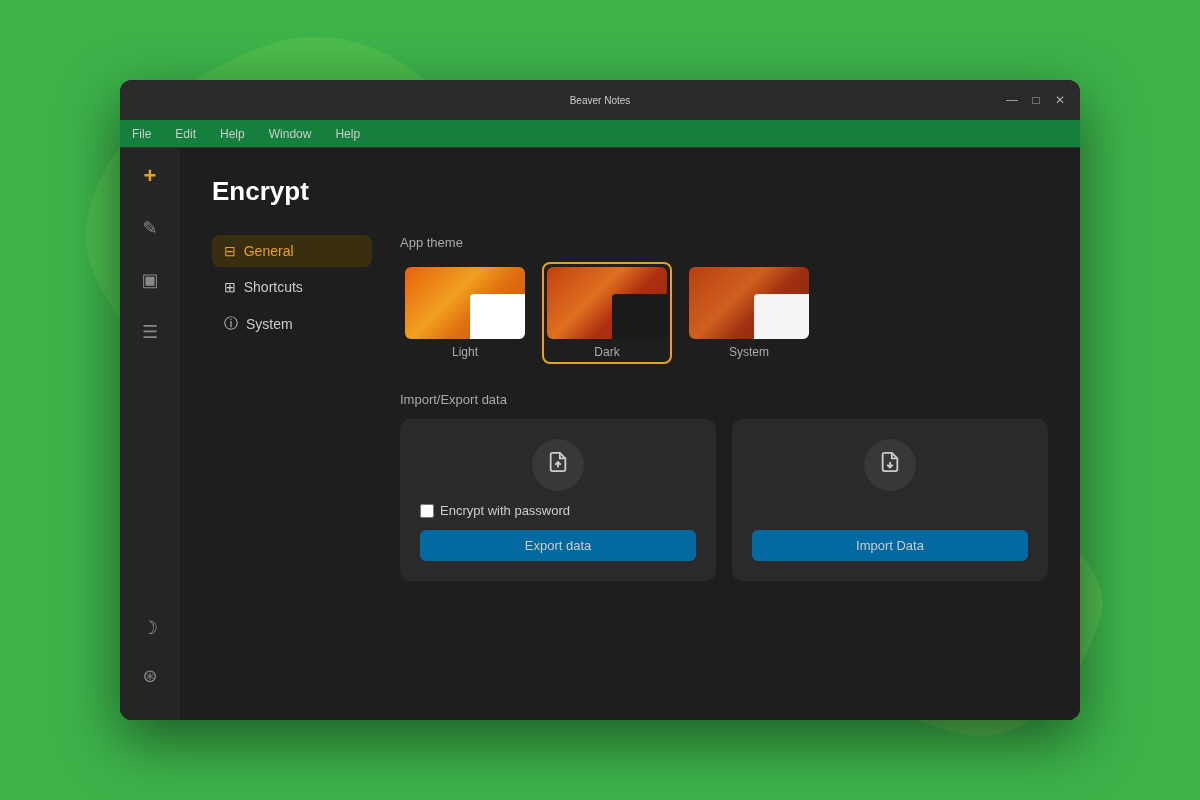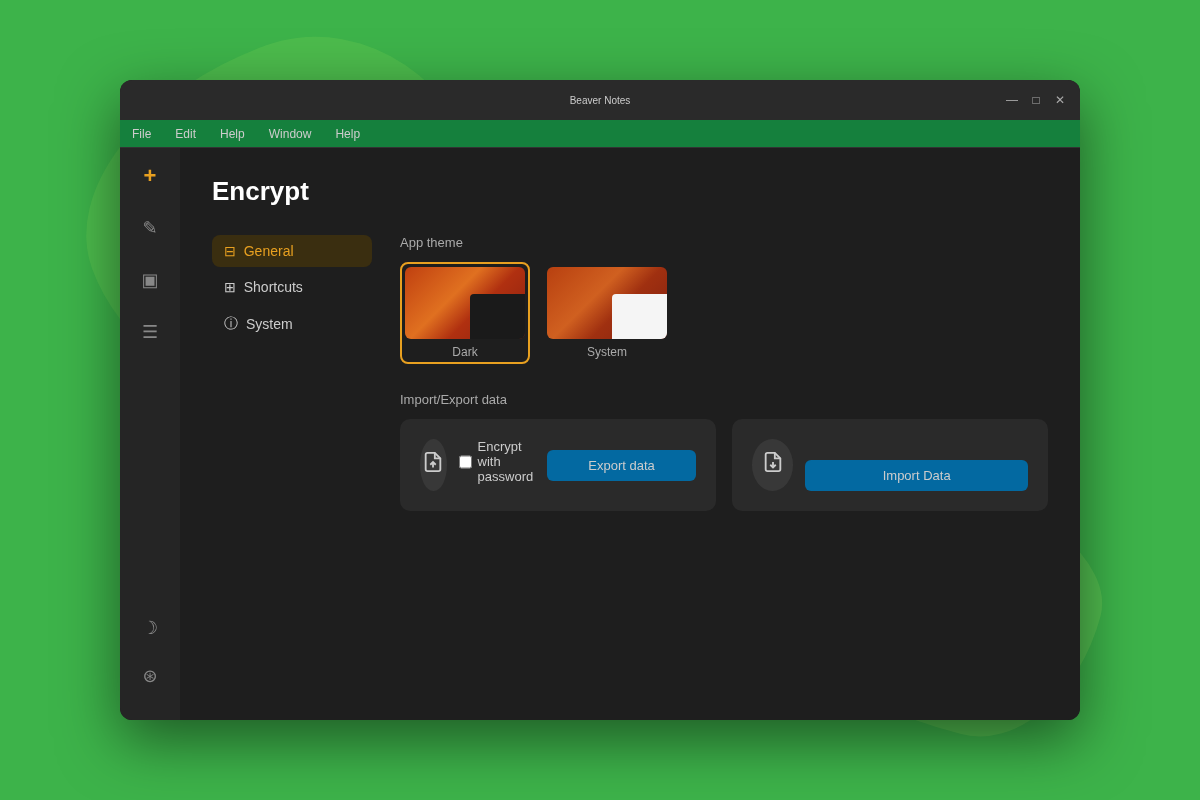--- a/index.html
+++ b/index.html
@@ -334,21 +334,21 @@
       display: flex;
       gap: 16px;
     }
 
     .ie-card {
       flex: 1;
       background: #2a2a2a;
       border-radius: 10px;
       padding: 20px;
       display: flex;
-      flex-direction: row;
+      flex-direction: column;
       align-items: center;
       gap: 12px;
     }
 
     .ie-icon-circle {
       width: 52px;
       height: 52px;
       background: #383838;
       border-radius: 50%;
       display: flex;
@@ -455,20 +455,24 @@
             <span>System</span>
           </div>
         </div>
 
         <div class="settings-content">
 
           <div>
             <div class="section-label">App theme</div>
             <div class="theme-options">
 
+              <div class="theme-card theme-light">
+                <div class="theme-preview"></div>
+                <span class="theme-name">Light</span>
+              </div>
 
               <div class="theme-card theme-dark selected">
                 <div class="theme-preview"></div>
                 <span class="theme-name">Dark</span>
               </div>
 
               <div class="theme-card theme-system">
                 <div class="theme-preview"></div>
                 <span class="theme-name">System</span>
               </div>

